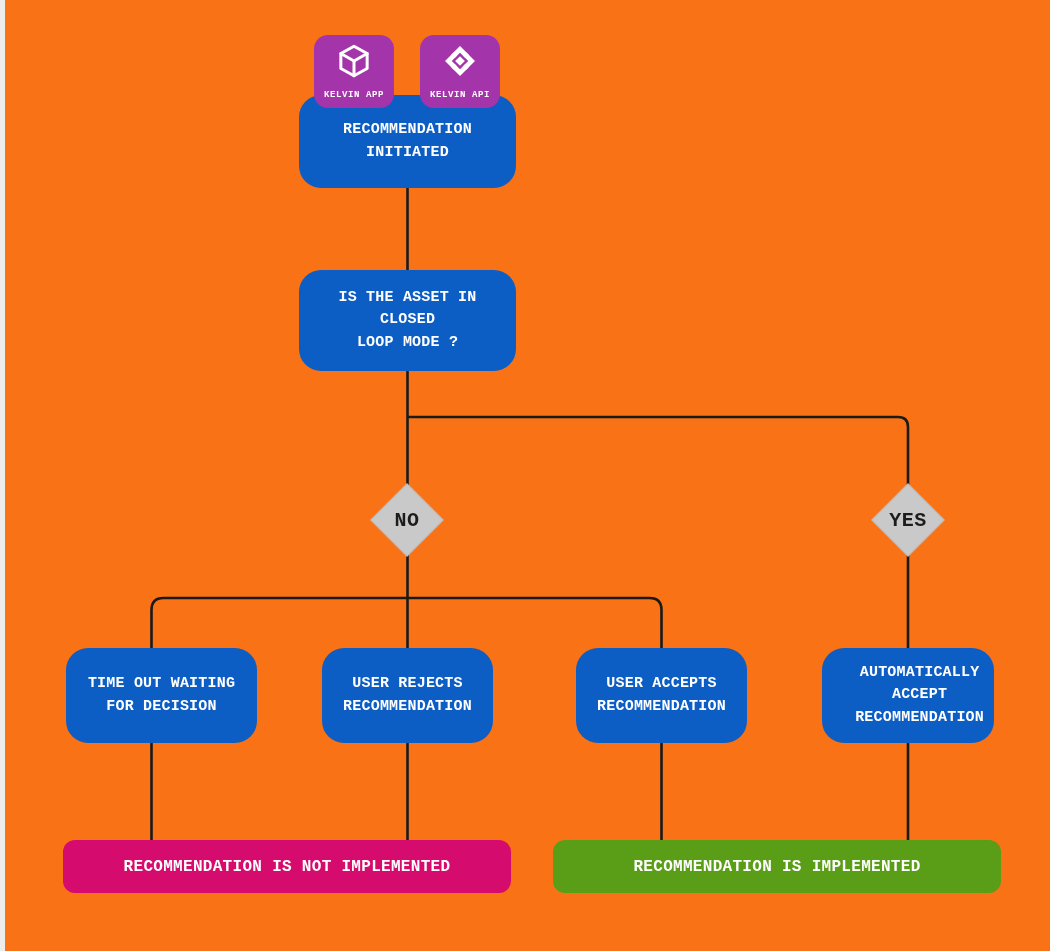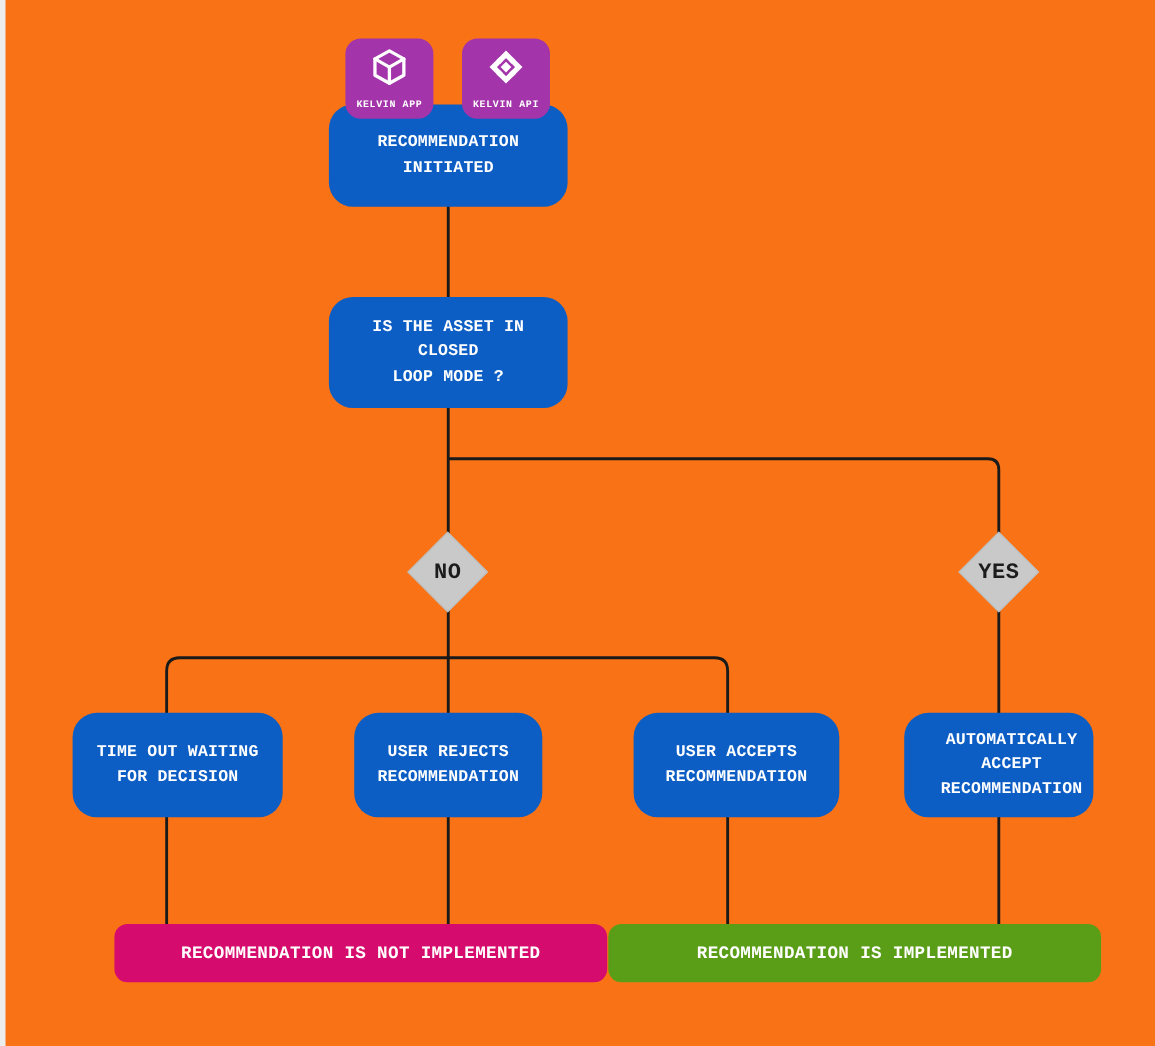--- a/index.html
+++ b/index.html
@@ -51,25 +51,25 @@
     padding-bottom:8px;
   }
   .badge .icon-wrap { position:absolute; top:7px; left:0; right:0; display:flex; justify-content:center; }
   .badge-label { font-size:9px; font-weight:bold; color:#ffffff; letter-spacing:0.6px; white-space:nowrap; }
 
   
   .n-start   { left:299px; top:95px;  width:217px; height:93px; }
   .n-question{ left:299px; top:250px; width:217px; height:101px;margin-top:20px; }
   .n-timeout { left:66px;  top:648px; width:191px; height:95px; }
   .n-rejects { left:322px; top:648px; width:171px; height:95px; }
-  .n-accepts { left:576px; top:648px; width:187px; height:95px; }
+  .n-accepts { left:576px; top:648px; width:171px; height:95px; }
   .n-auto    { left:822px; top:648px; width:172px; height:95px;justify-content:flex-end; }
   .d-no  { left:370px; top:483px; }
   .d-yes { left:871px; top:483px; }
-  .b-notimpl { left:63px;  top:840px; width:448px;margin-left:41px; }
+  .b-notimpl { left:63px;  top:840px; width:448px; }
   .b-impl    { left:553px; top:840px; width:448px; }
   .badge-app { left:314px; top:35px; }
   .badge-api { left:420px; top:35px; }
 </style>
 </head>
 <body>
 
 <div class="canvas">
   <div class="edge-strip"></div>
 

